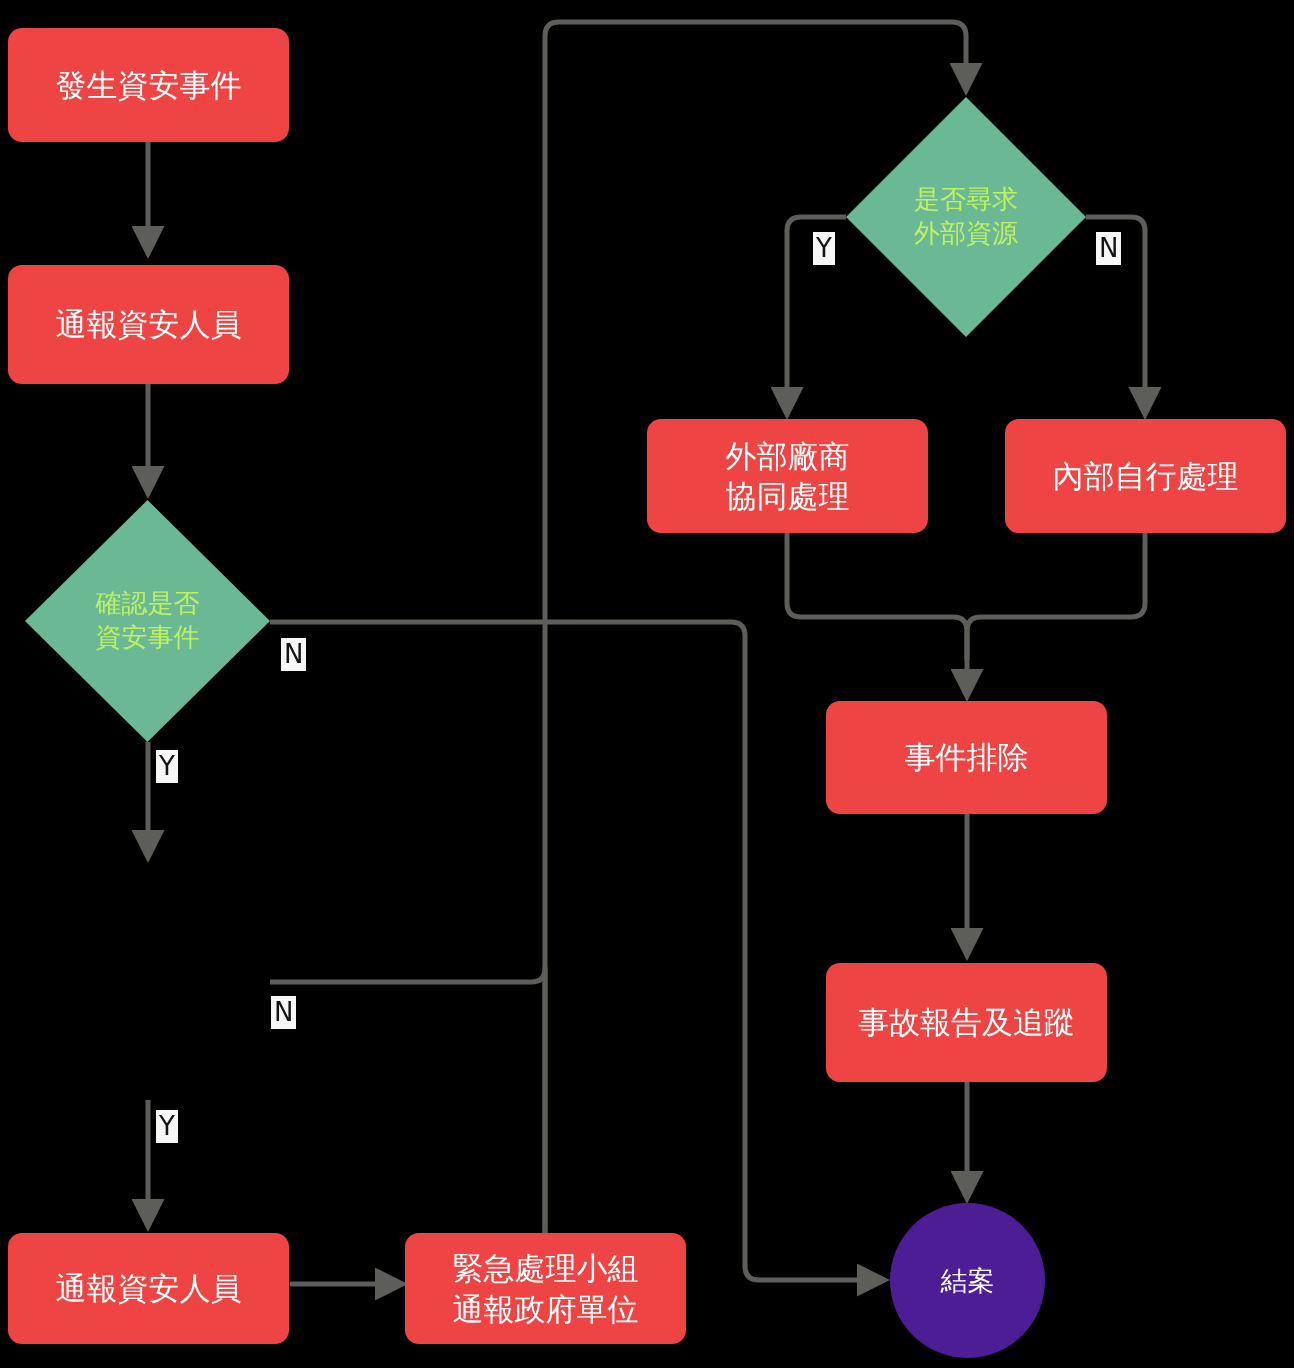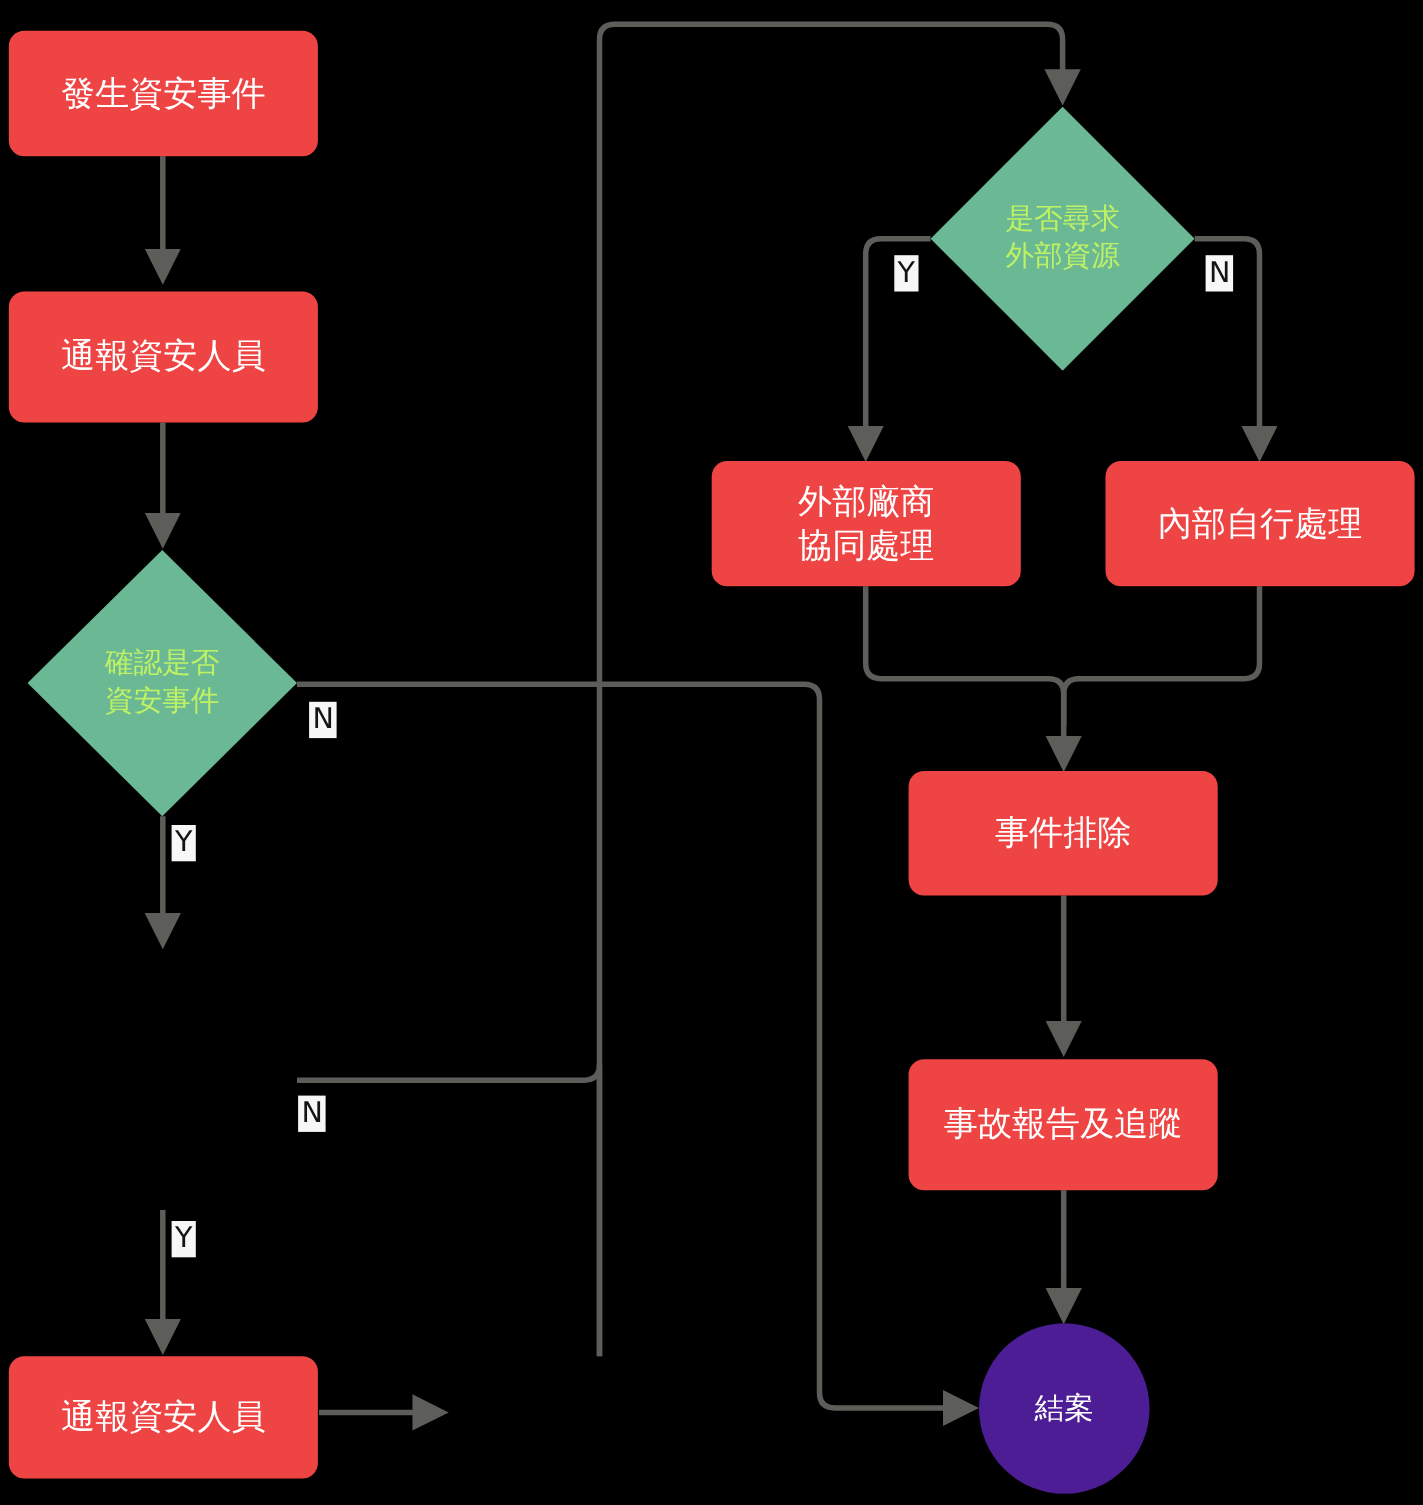--- a/index.html
+++ b/index.html
@@ -137,20 +137,24 @@
     <div class="node-decision-shape"></div>
     <div class="node-decision-label">確認是否
 資安事件</div>
   </div>
 
 
   <div class="node node-process" style="left:8px; top:1233px; width:281px; height:111px;">
     <span>通報資安人員</span>
   </div>
 
+  <div class="node node-process" style="left:405px; top:1233px; width:281px; height:111px;">
+    <span>緊急處理小組
+通報政府單位</span>
+  </div>
 
   <div class="node-decision-wrap" style="left:846px; top:97px; width:240px; height:240px;">
     <div class="node-decision-shape"></div>
     <div class="node-decision-label">是否尋求
 外部資源</div>
   </div>
 
   <div class="node node-process" style="left:647px; top:419px; width:281px; height:114px;">
     <span>外部廠商
 協同處理</span>

